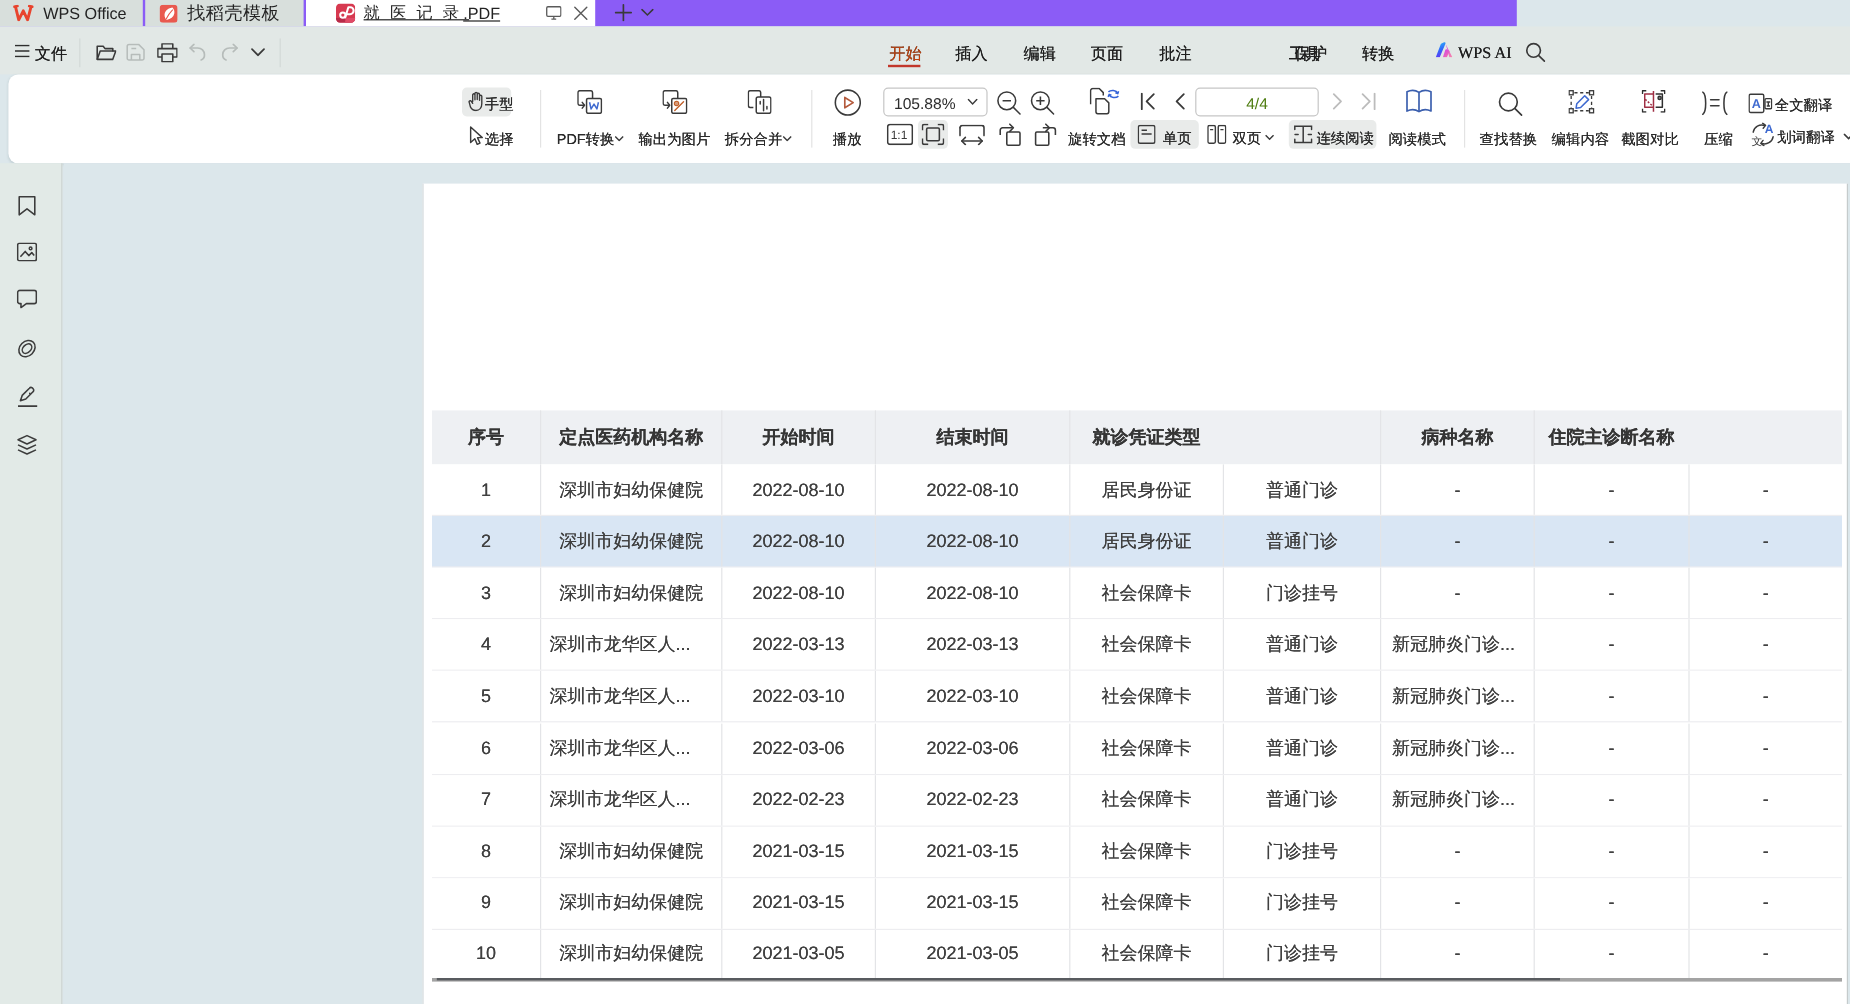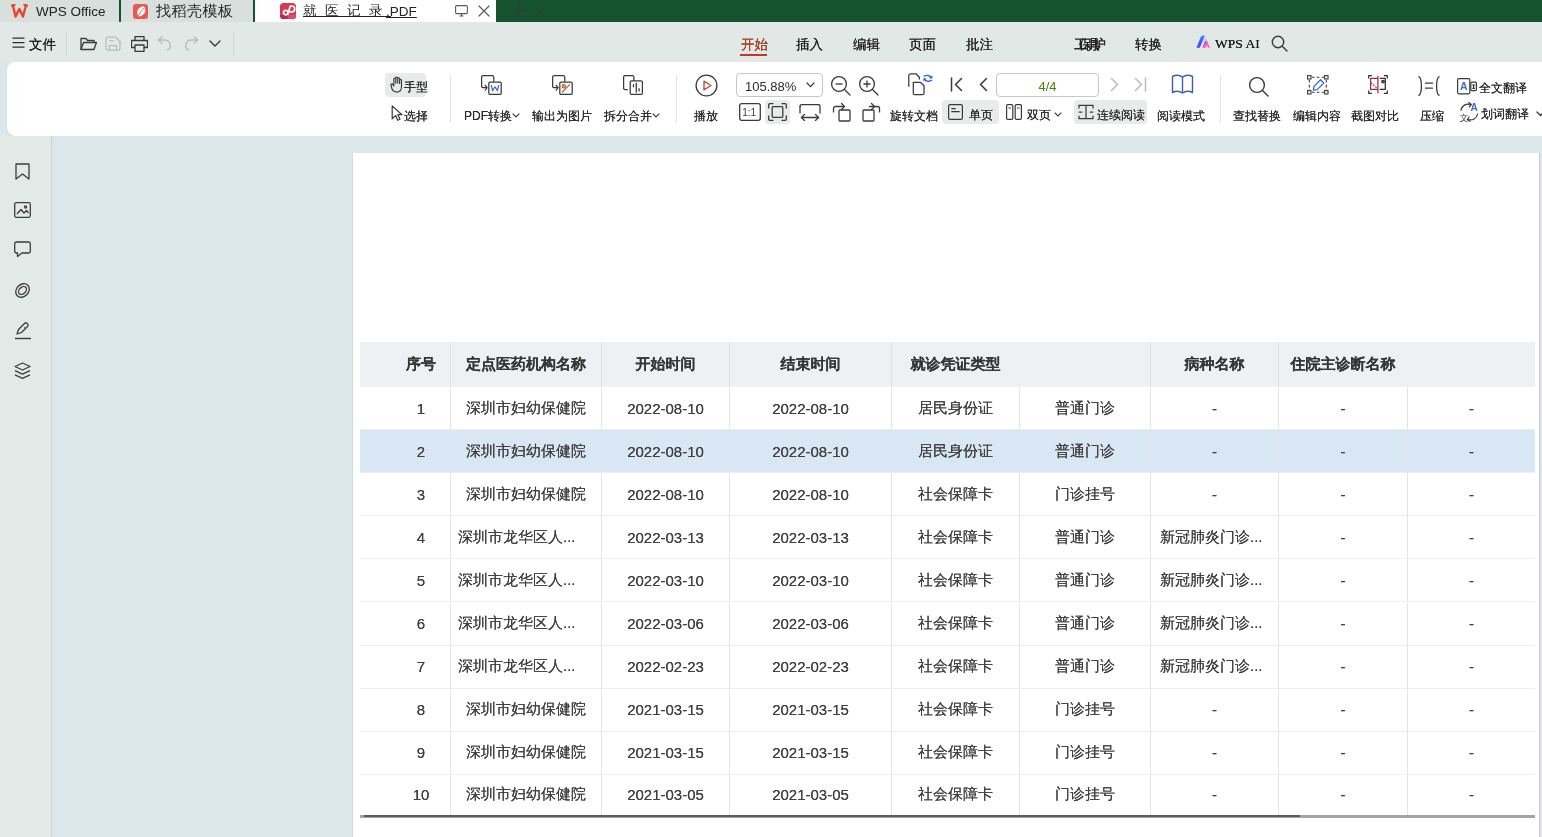--- a/index.html
+++ b/index.html
@@ -1,20 +1,20 @@
 <!DOCTYPE html>
 <html><head>
 <meta charset="utf-8">
 <style>
 * { margin:0; padding:0; box-sizing:border-box; }
 html,body { width:1542px; height:837px; overflow:hidden; font-family:"Liberation Sans",sans-serif; }
 body { background:#dce7eb; position:relative; }
 .abs { position:absolute; }
 
-#tabbar { left:0; top:0; width:1542px; height:22px; background:#14532d; }
+#tabbar { left:0; top:0; width:1264px; height:22px; background:#8b5cf6; }
 .tab { position:absolute; top:0; height:22px; display:flex; align-items:center; font-size:13.5px; color:#232323; }
 #tab1 { left:0; width:119px; background:#d8dfdc; border-radius:0 0 0 0; padding-left:11px; }
 #tab2 { left:121px; width:132px; background:#d8dfdc; padding-left:12px; }
 #tab3 { left:255px; width:241px; background:#ffffff; padding-left:25px;text-decoration:underline; }
 
 #menubar { left:0; top:22px; width:1542px; height:40px; background:#e2e8e6; }
 .mitem { position:absolute; top:14px; font-size:13.5px; color:#1f1f1f; text-shadow:0 0 0.3px #1f1f1f;font-family:Liberation Serif, serif; }
 
 #ribbon { left:7px; top:62px; width:1535px; height:74px; background:#ffffff; border-radius:8px 0 0 8px; box-shadow:0 1px 2px rgba(90,110,115,0.18); }
 .rsep { position:absolute; width:1px; background:#e3e3e3; }
@@ -23,21 +23,21 @@
 
 #sidebar { left:0; top:136px; width:52px; height:701px; background:#e2eae7; border-right:1px solid #ccd4d2; }
 #content { left:53px; top:136px; width:1489px; height:701px; background:#dce7eb; }
 #page { position:absolute; left:299px; top:17px; width:1188px; height:684px; background:#ffffff; border-right:1px solid #c5cbcc; border-left:1px solid #d3dadd; }
 
 #tbl { position:absolute; left:352px; top:342px; width:1183px; filter:blur(0.38px); }
 .trow { position:absolute; left:8px; width:1175px; height:44px; }
 .cell { position:absolute; top:0; height:100%; display:flex; align-items:center; justify-content:center; font-size:15px; color:#404040; text-shadow:0 0 0.45px #404040; border-left:1px solid #e3e4e7; white-space:nowrap; overflow:hidden; }
 .cell:first-child { border-left:none; }
 .hrow .cell { font-weight:bold; color:#353535; font-size:15px; }
-.c1{left:16px;width:90px;} .c2{left:90px;width:151px;} .c3{left:241px;width:128px;}
+.c1{left:0;width:90px;} .c2{left:90px;width:151px;} .c3{left:241px;width:128px;}
 .c4{left:369px;width:162px;} .c5{left:531px;width:128px;} .c6{left:659px;width:131px;}
 .c7{left:790px;width:128px;} .lj{justify-content:flex-start;padding-left:7px;} .lj2{justify-content:flex-start;padding-left:9px;} .c8{left:918px;width:129px;} .c9{left:1047px;width:128px;}
 svg { display:block; }
 .ic { position:absolute; }
 </style>
 </head>
 <body>
 
 <div class="abs" id="tabbar">
   <div class="tab" id="tab1"><svg style="margin-right:8px" width="17" height="14" viewBox="0 0 17 14">

